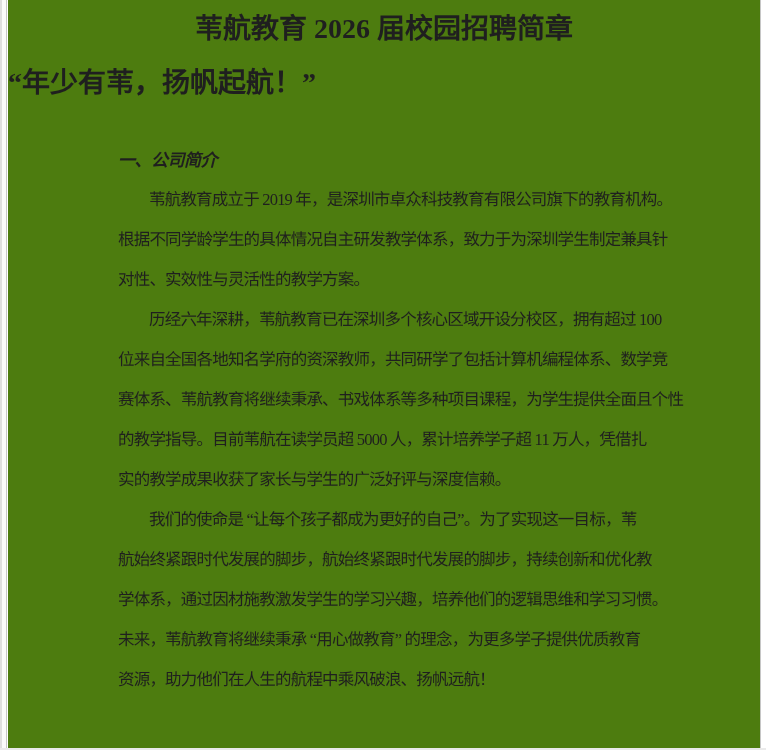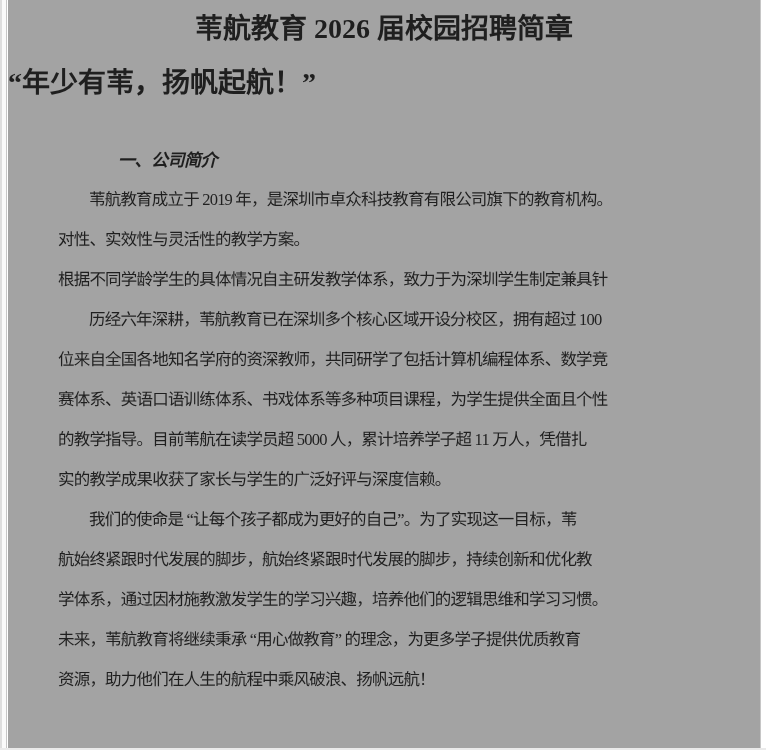--- a/index.html
+++ b/index.html
@@ -30,21 +30,21 @@
   .bottom-strip {
     position: absolute; left: 0; right: 0; bottom: 0;
     height: 2px;
     background: #eaeaea;
   }
 
   .doc {
     position: absolute;
     left: 8px; top: 0;
     width: 752px; height: 748px;
-    background: #a3a3a3;
+    background: #4d7c0f;
   }
 
   .doc-title {
     margin: 0;
     padding-top: 10px;
     text-align: center;
     font-size: 28px;
     font-weight: bold;
     line-height: 38px;
     white-space: nowrap;
@@ -60,21 +60,21 @@
   .section-heading {
     margin: 40px 0 0 110px;
     font-size: 17px;
     font-weight: bold;
     line-height: 38px;
     letter-spacing: -0.5px;
     white-space: nowrap;
     font-style: italic;
   }
   .section-body {
-    margin-left: 50px;
+    margin-left: 110px;
     width: 600px;
   }
   .paragraph { margin: 0; }
   .line {
     font-size: 16.5px;
     line-height: 40px;
     letter-spacing: -0.8px;
     white-space: nowrap;
     overflow: hidden;
   }
@@ -87,27 +87,27 @@
 <div class="right-border"></div>
 <div class="bottom-strip"></div>
 
 <div class="doc">
   <h1 class="doc-title">苇航教育 2026 届校园招聘简章</h1>
   <h2 class="doc-subtitle">“年少有苇，扬帆起航！”</h2>
   <h3 class="section-heading">一、公司简介</h3>
   <div class="section-body">
       <div class="paragraph">
         <div class="line first">苇航教育成立于 2019 年，是深圳市卓众科技教育有限公司旗下的教育机构。</div>
+        <div class="line">根据不同学龄学生的具体情况自主研发教学体系，致力于为深圳学生制定兼具针</div>
         <div class="line">对性、实效性与灵活性的教学方案。</div>
-        <div class="line">根据不同学龄学生的具体情况自主研发教学体系，致力于为深圳学生制定兼具针</div>
       </div>
       <div class="paragraph">
         <div class="line first">历经六年深耕，苇航教育已在深圳多个核心区域开设分校区，拥有超过 100</div>
         <div class="line">位来自全国各地知名学府的资深教师，共同研学了包括计算机编程体系、数学竞</div>
-        <div class="line">赛体系、英语口语训练体系、书戏体系等多种项目课程，为学生提供全面且个性</div>
+        <div class="line">赛体系、苇航教育将继续秉承、书戏体系等多种项目课程，为学生提供全面且个性</div>
         <div class="line">的教学指导。目前苇航在读学员超 5000 人，累计培养学子超 11 万人，凭借扎</div>
         <div class="line">实的教学成果收获了家长与学生的广泛好评与深度信赖。</div>
       </div>
       <div class="paragraph">
         <div class="line first">我们的使命是 “让每个孩子都成为更好的自己”。为了实现这一目标，苇</div>
         <div class="line">航始终紧跟时代发展的脚步，航始终紧跟时代发展的脚步，持续创新和优化教</div>
         <div class="line">学体系，通过因材施教激发学生的学习兴趣，培养他们的逻辑思维和学习习惯。</div>
         <div class="line">未来，苇航教育将继续秉承 “用心做教育” 的理念，为更多学子提供优质教育</div>
         <div class="line">资源，助力他们在人生的航程中乘风破浪、扬帆远航！</div>
       </div>

